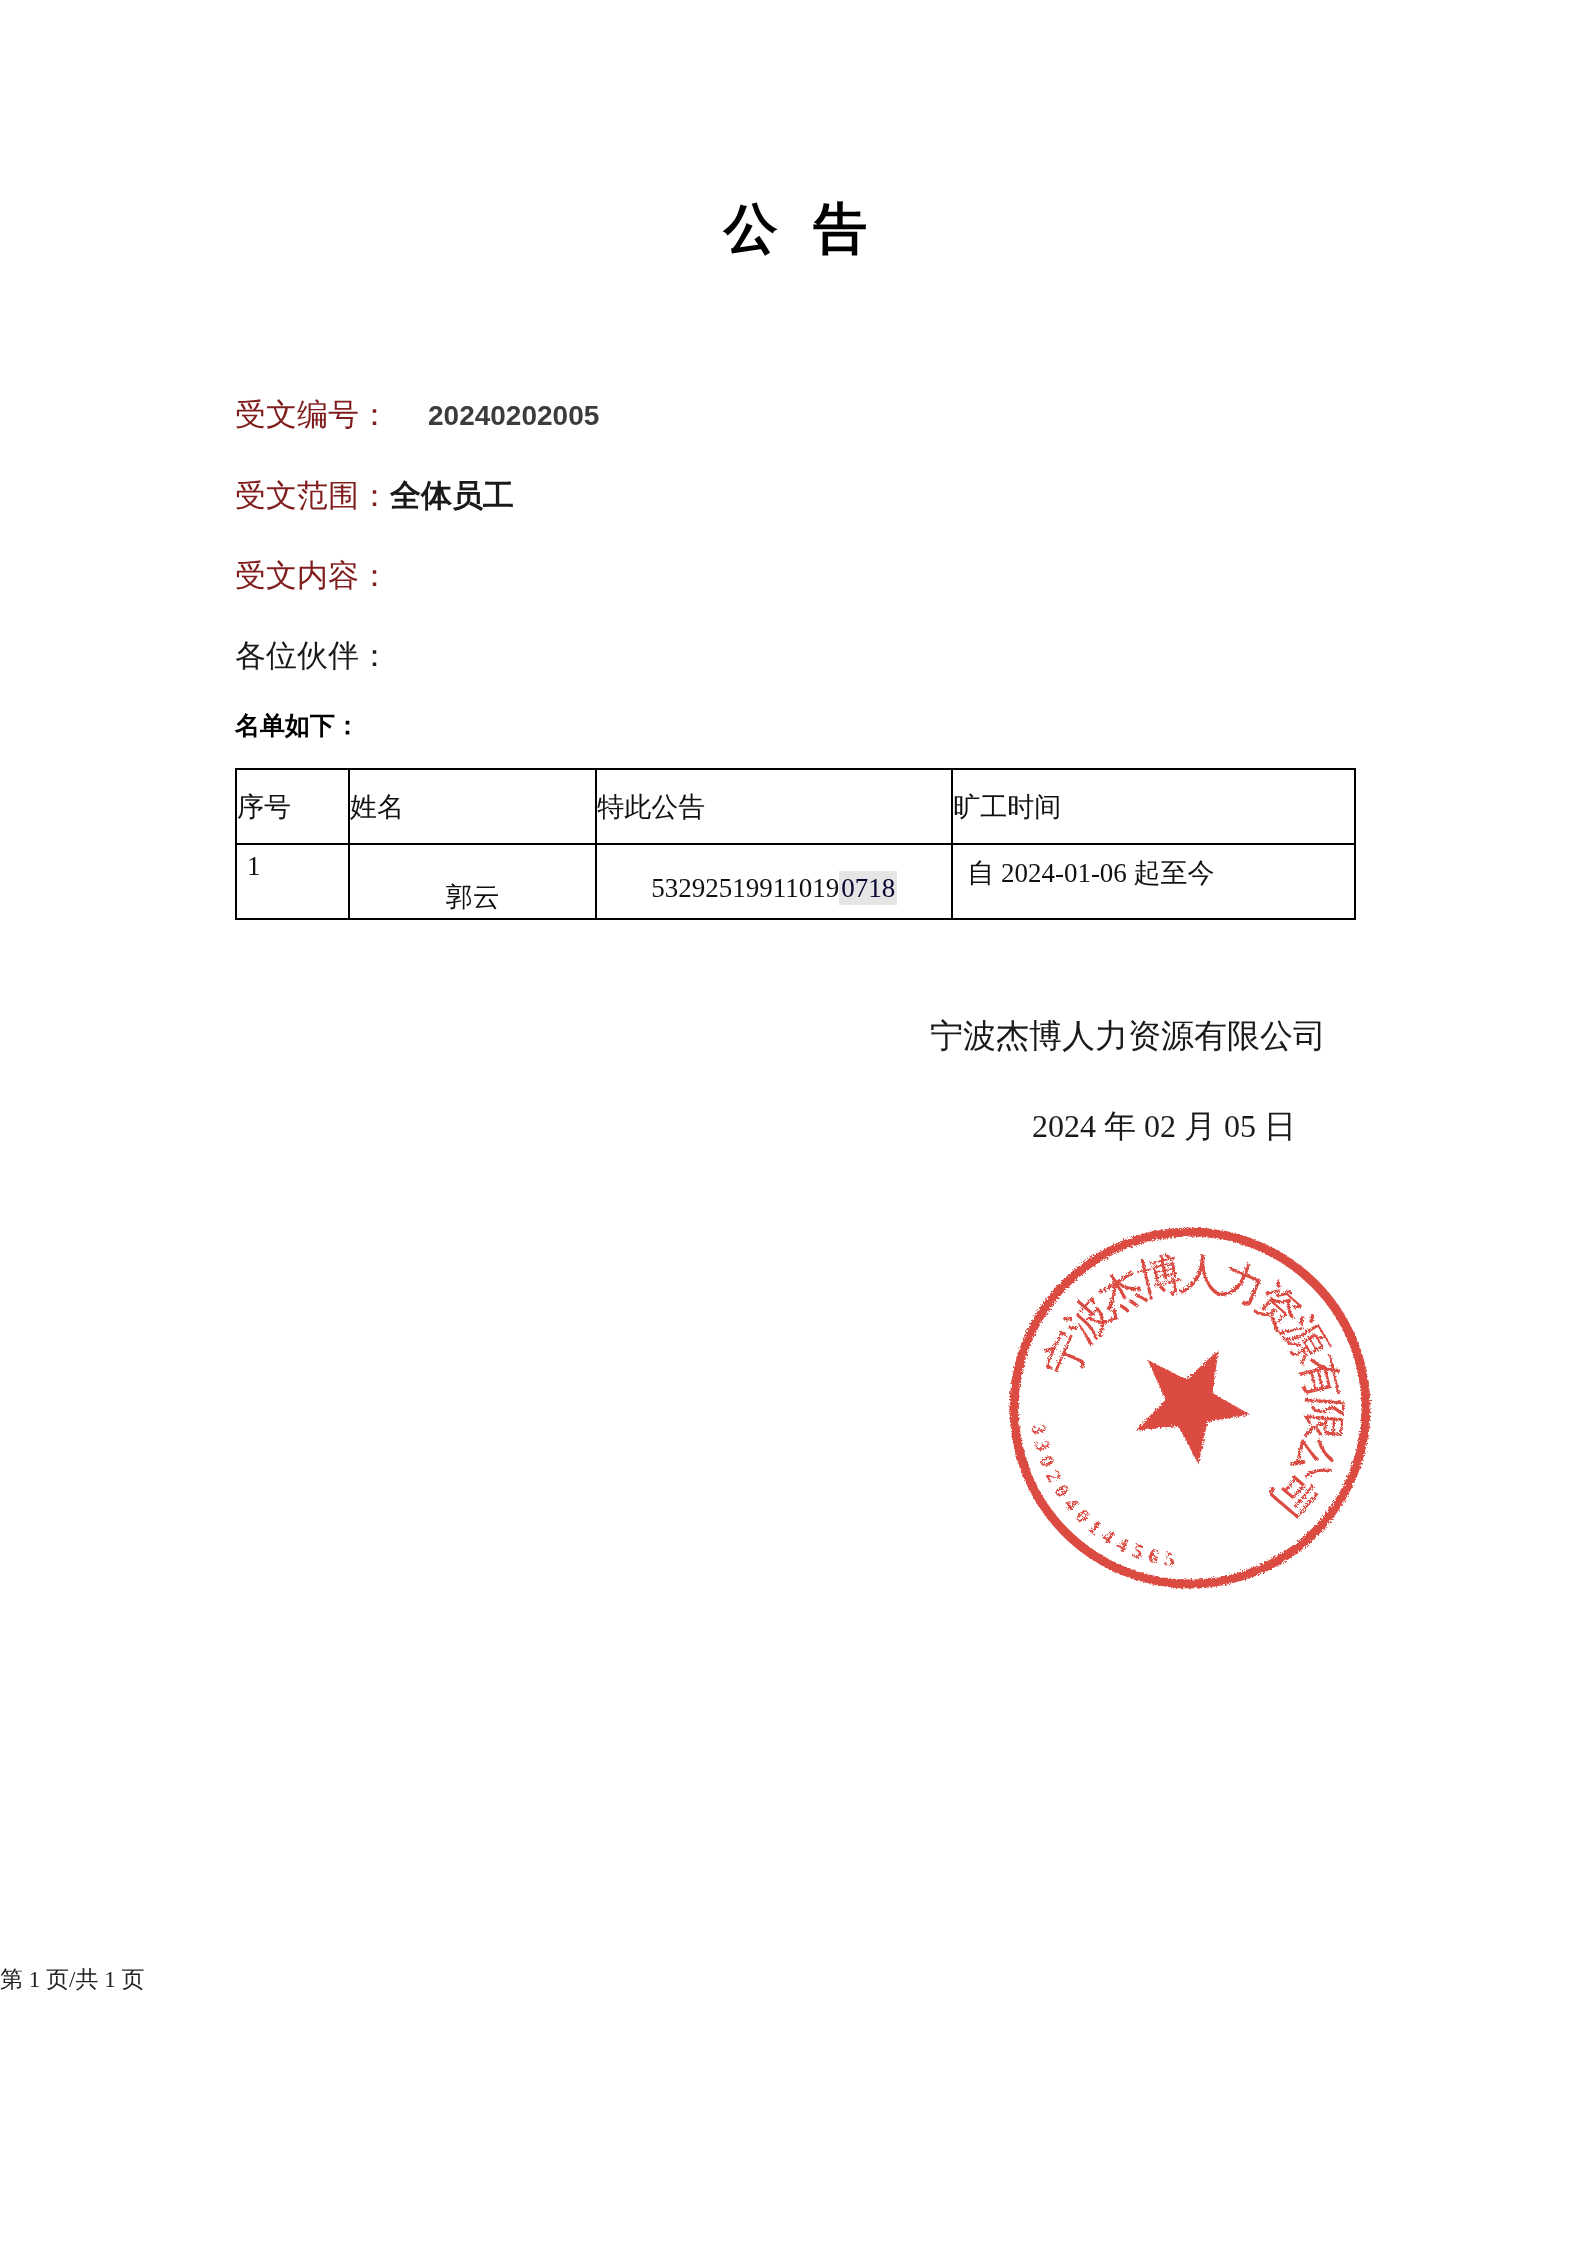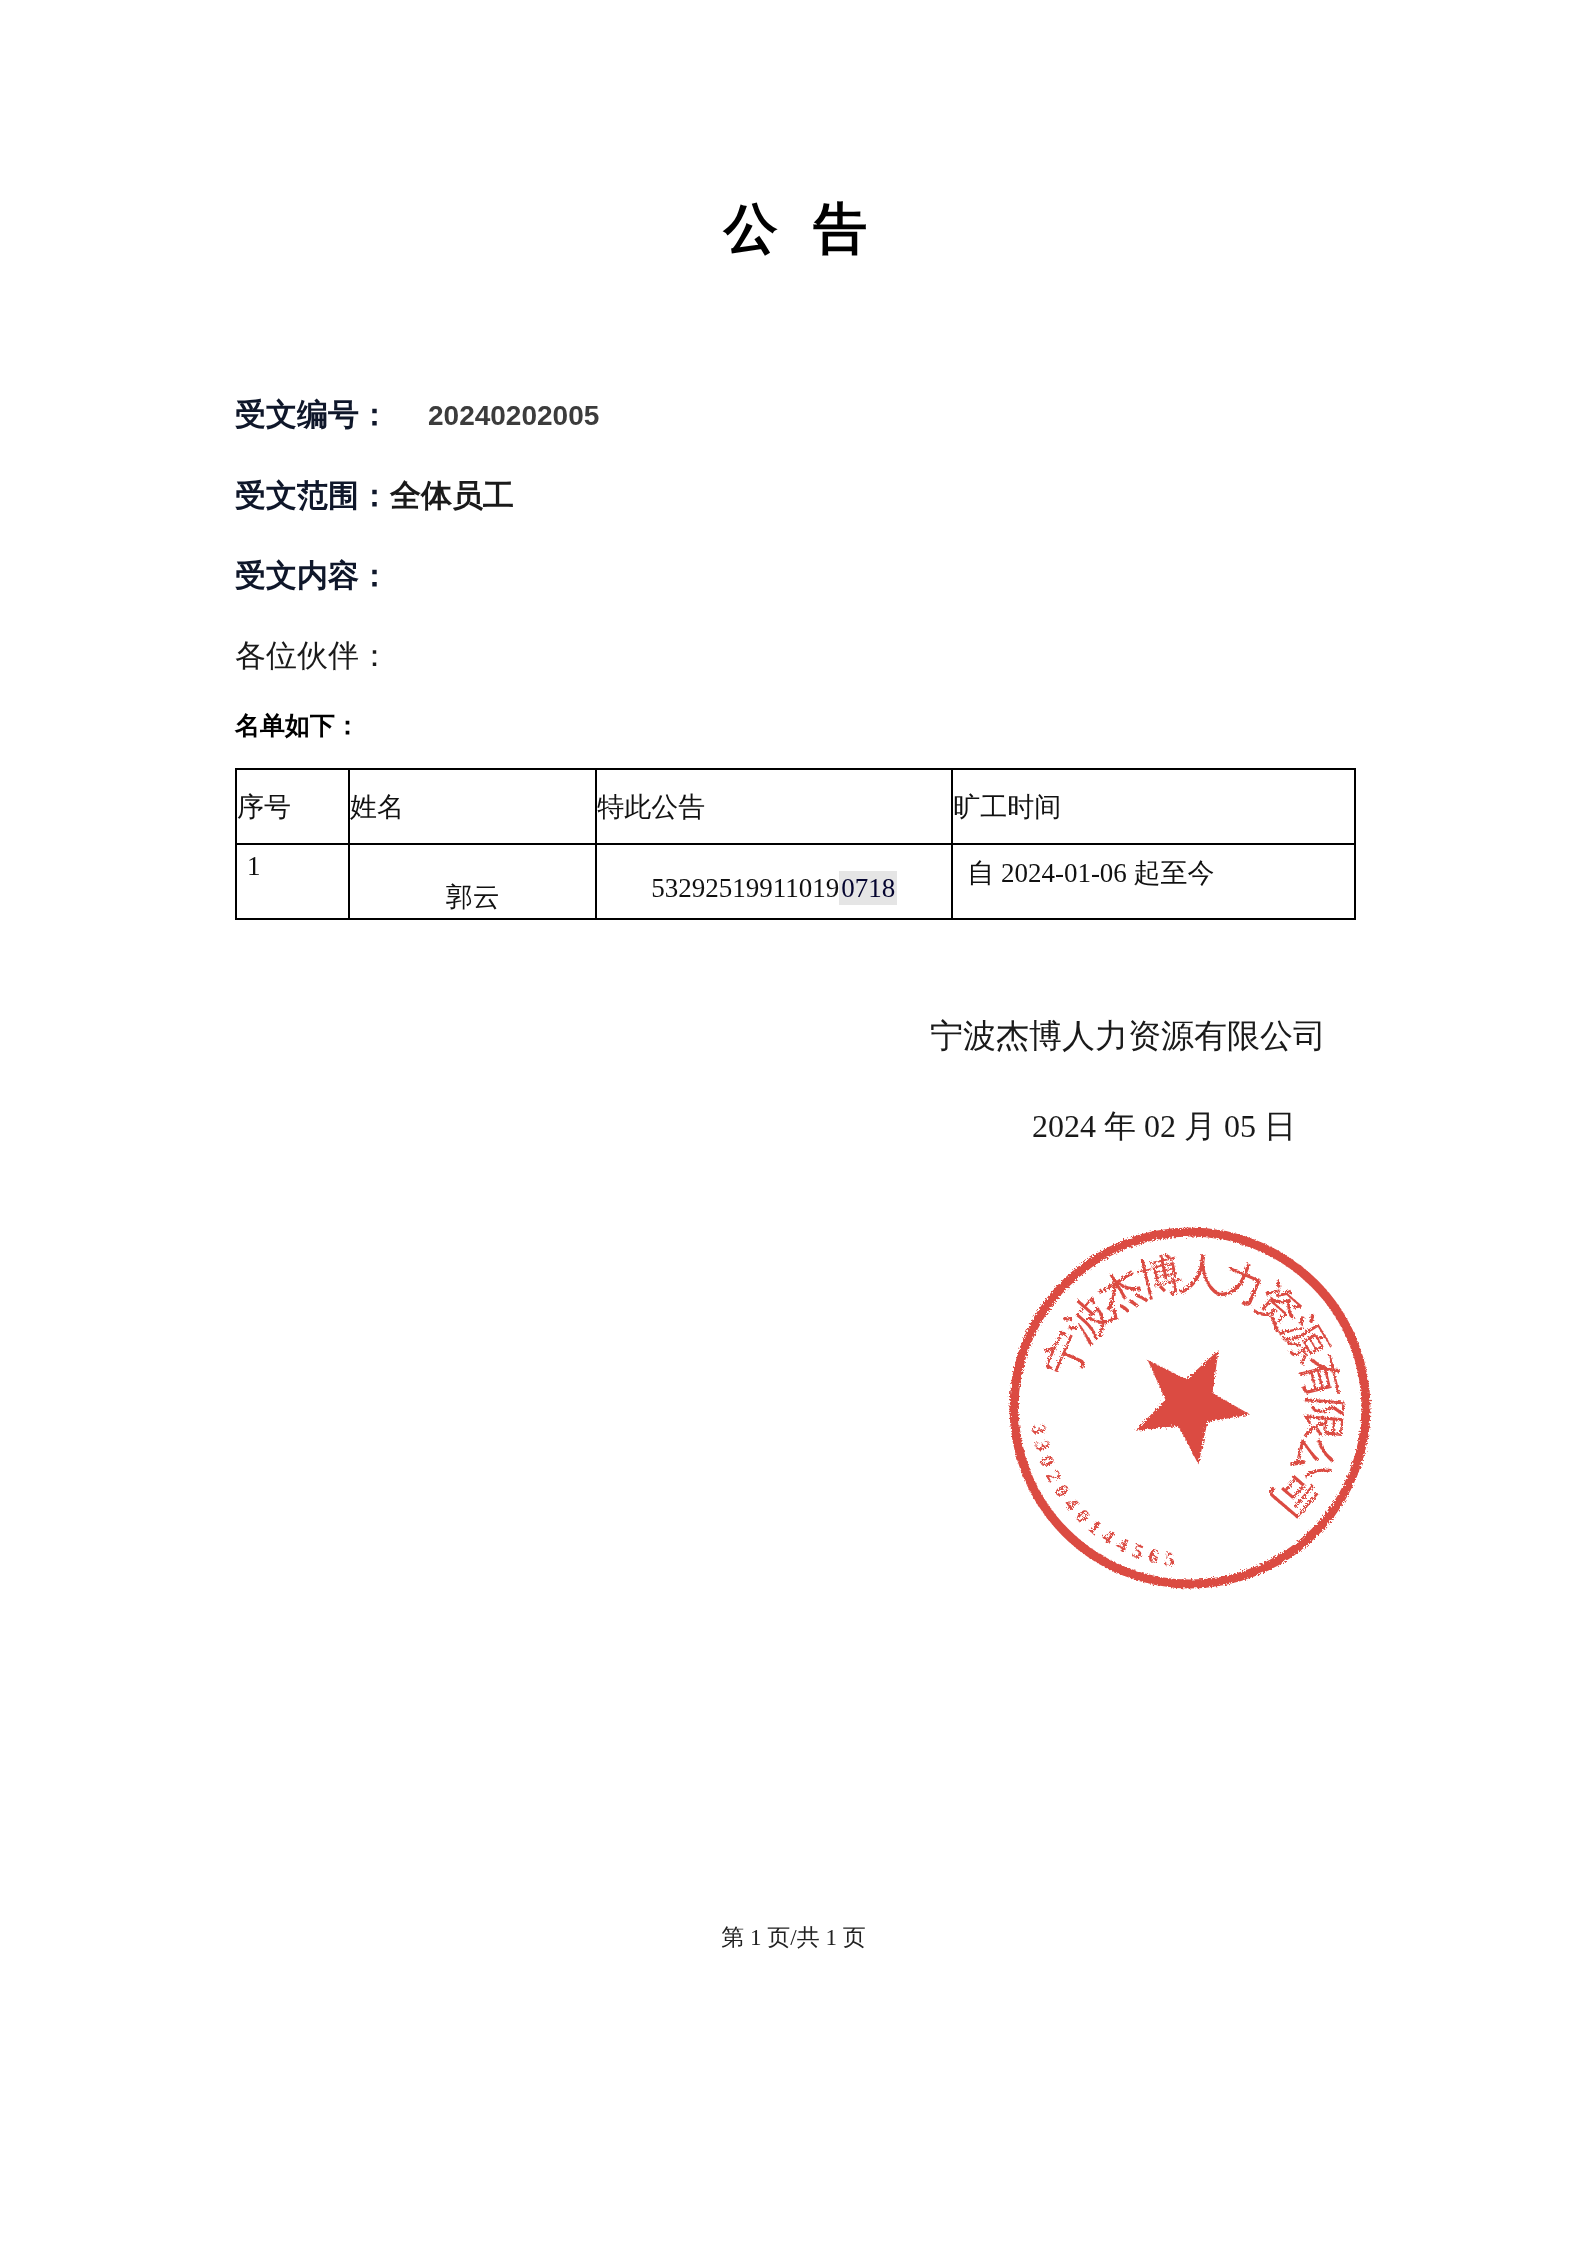--- a/index.html
+++ b/index.html
@@ -16,21 +16,21 @@
   .doc-title {
     margin-top:193px;
     text-align:center;
     font-size:54px; font-weight:bold;
     line-height:72px;
     word-spacing:22px;
     color:#000;
   }
   .fields { margin-top:110px; }
   .field-line { line-height:80px; font-size:31px; white-space:nowrap; }
-  .field-label { font-weight:bold; color:#0f172a; }
+  .field-label { font-weight:normal; color:#7f1d1d; }
   .field-value { color:#1a1a1a;font-weight:bold; }
   .value-numeric {
     font-family:"Liberation Sans","DejaVu Sans",sans-serif;
     font-size:28px; color:#3c3c3c; margin-left:38px;
   }
   .salutation { line-height:80px; font-size:31px; color:#1a1a1a; }
   .body-line { line-height:80px; font-size:31px; color:#1a1a1a; white-space:nowrap; }
   .body-line.indent { text-indent:2em; }
   .list-heading { margin-top:0; line-height:60px; font-size:25px; font-weight:bold; color:#000; }
   table.roster {
@@ -71,23 +71,23 @@
   }
   .seal {
     position:absolute;
     left:1000px; top:1218px;
     width:380px; height:380px;
     mix-blend-mode:multiply;
     pointer-events:none;
   }
   .footer {
     position:absolute;
-    left:0; top:1922px;
+    left:0; top:1964px;
     width:100%;
-    text-align:center;
+    text-align:left;
     font-size:23px;
     color:#222;
   }
 </style>
 </head>
 <body>
 
 <div class="page">
   <div class="content">
 

